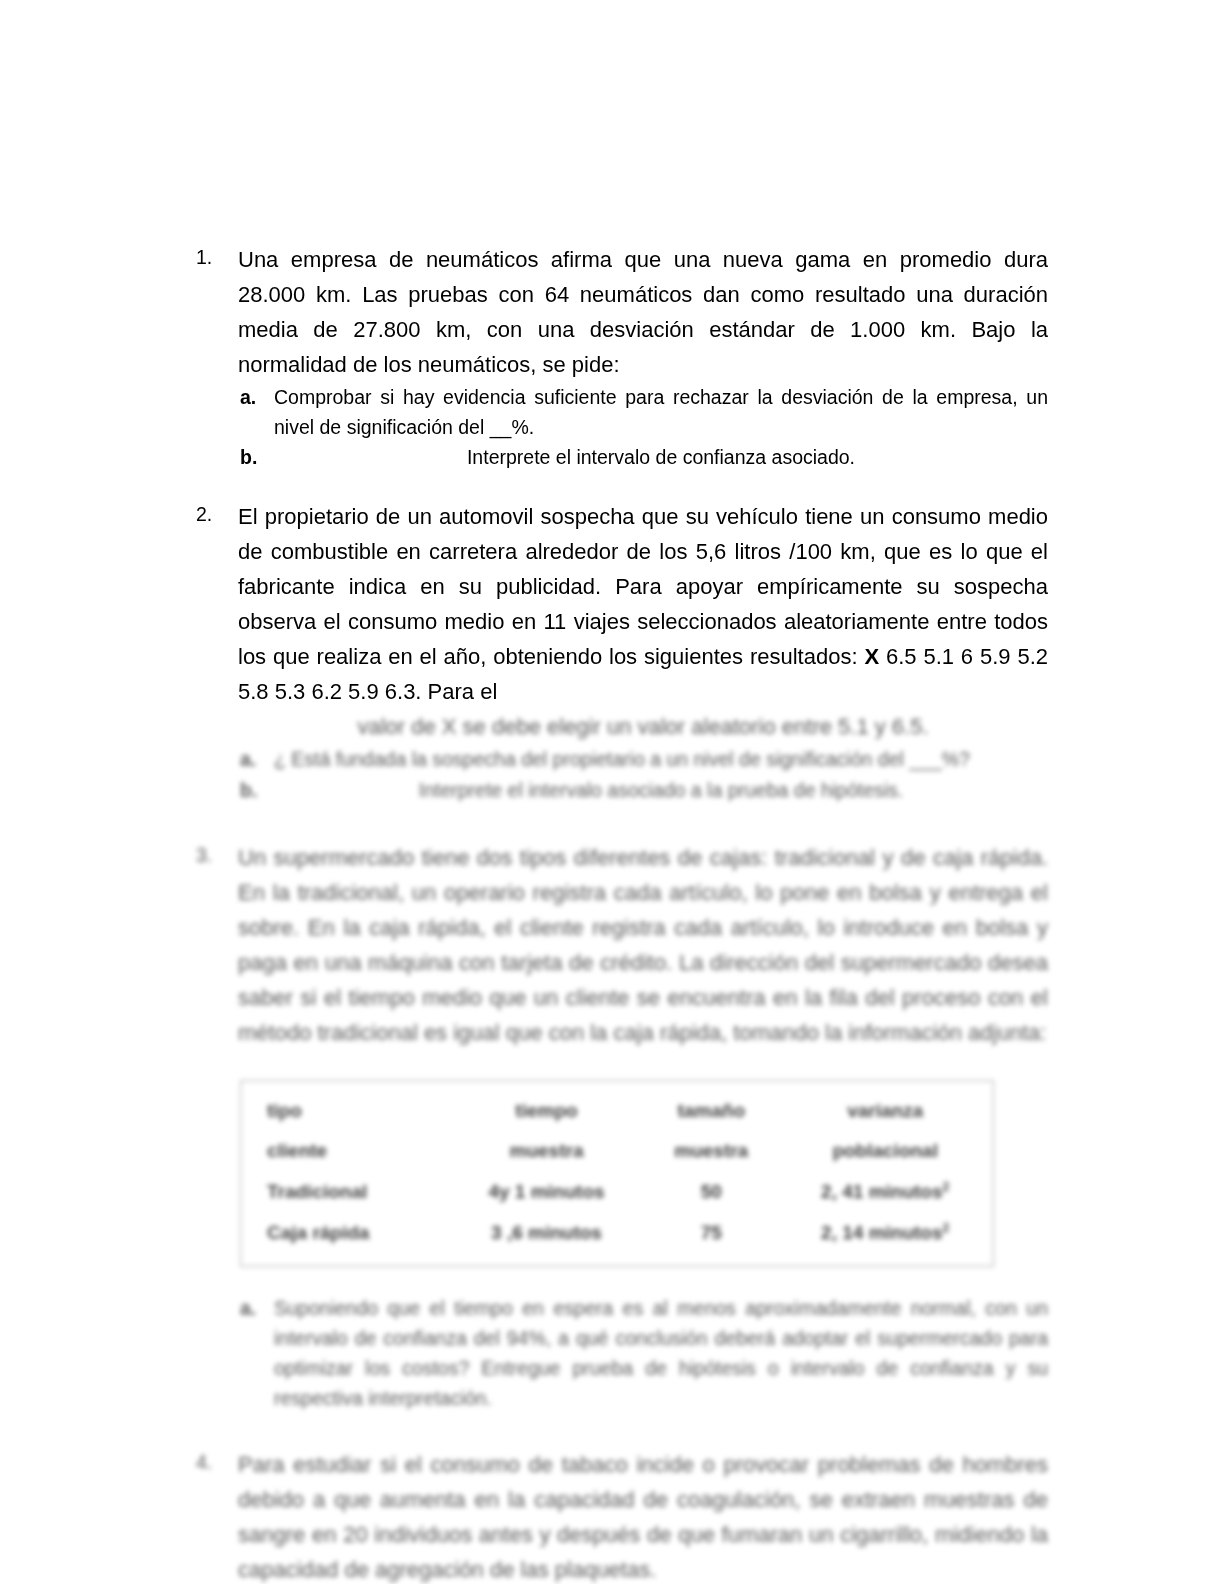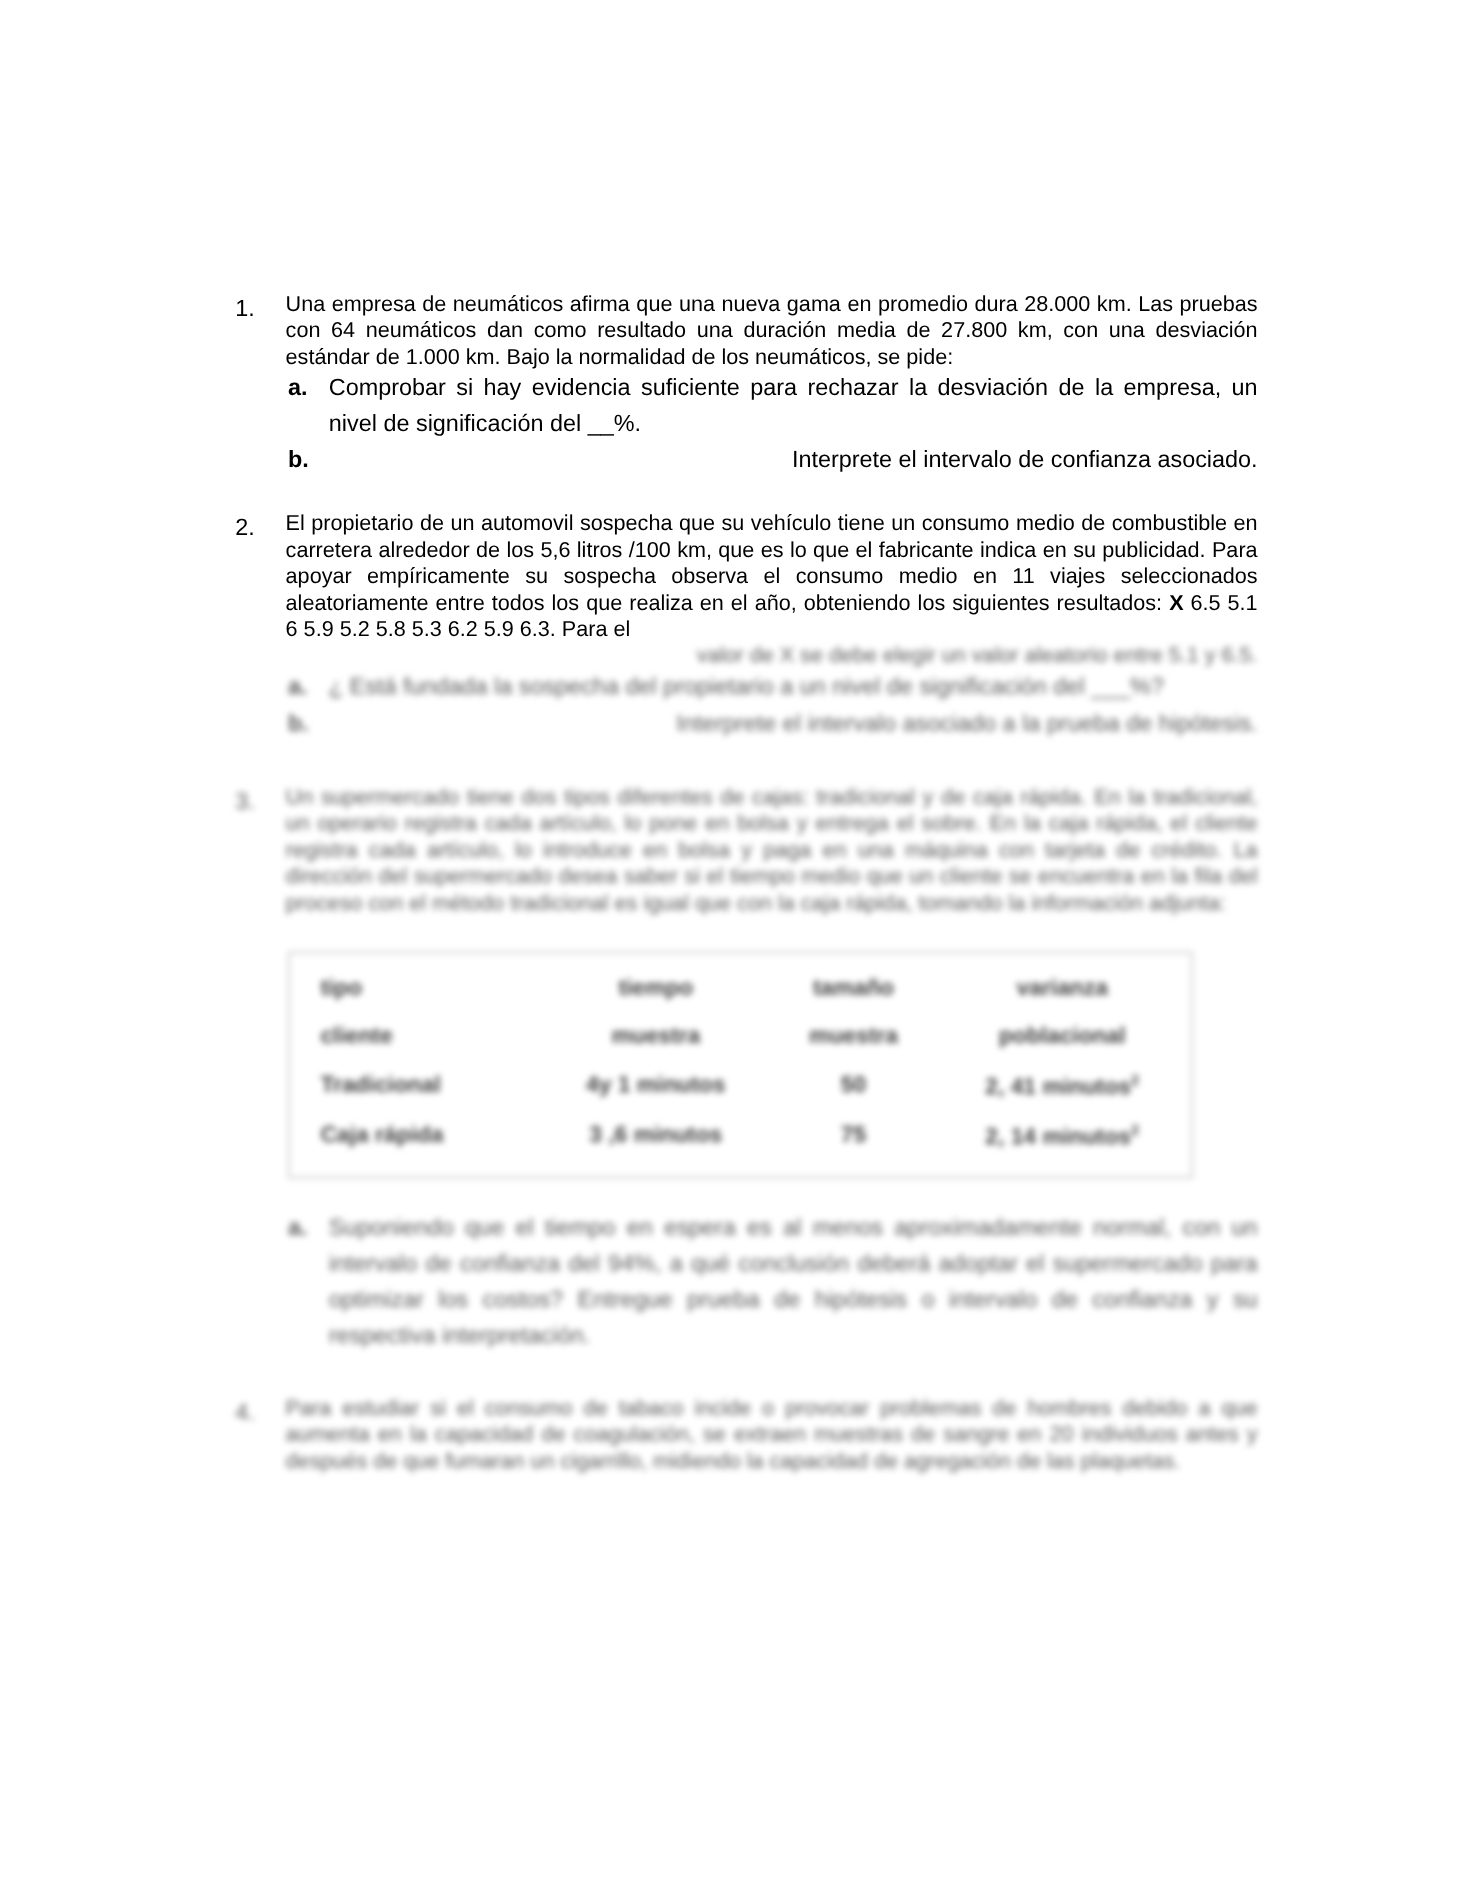--- a/index.html
+++ b/index.html
@@ -42,25 +42,25 @@
     font-size: 19.5px;
     line-height: 31px;
   }
   .marker.sub {
     width: 34px;
     font-weight: bold;
     text-align: left;
   }
   .body-text {
     flex: 1 1 auto;
-    font-size: 18px;
-    line-height: 22px;
+    font-size: 22px;
+    line-height: 35px;
     text-align: justify;
   }
-  .body-text.nojust { text-align: right; }
+  .body-text.nojust { text-align: center; }
 
   .sub-block {
     margin-left: 44px;
   }
   .sub-item {
     display: flex;
     align-items: flex-start;
   }
   .sub-item .body-text { font-size: 19.5px; line-height: 30px; }
   .gap-md { height: 26px; }

